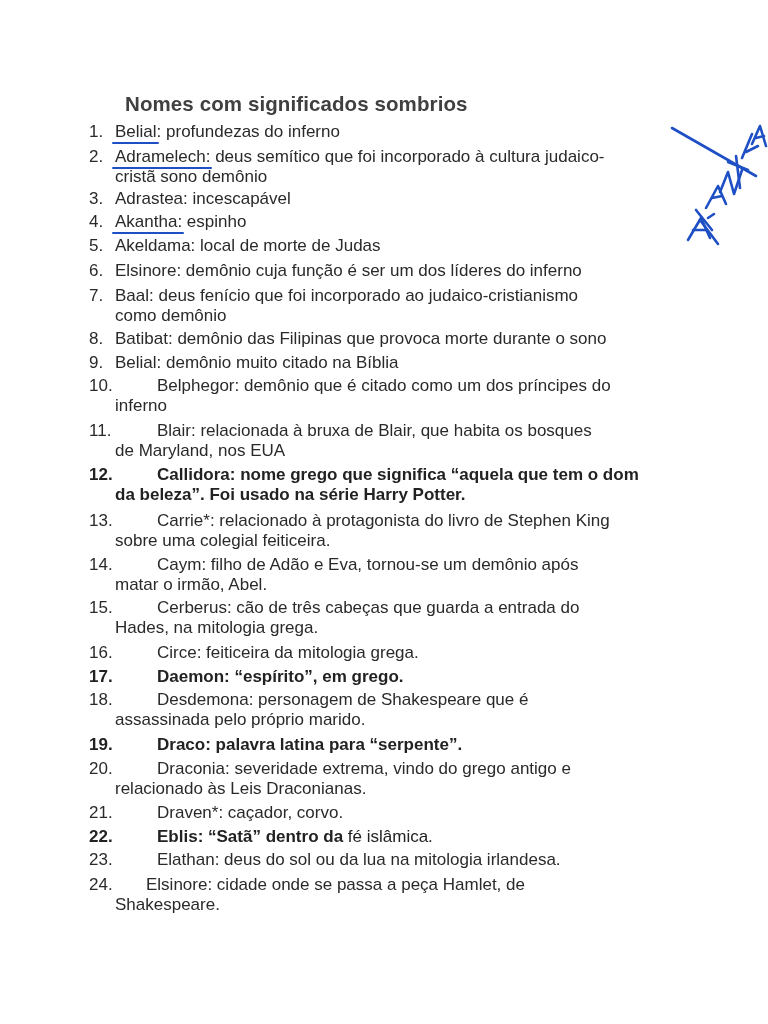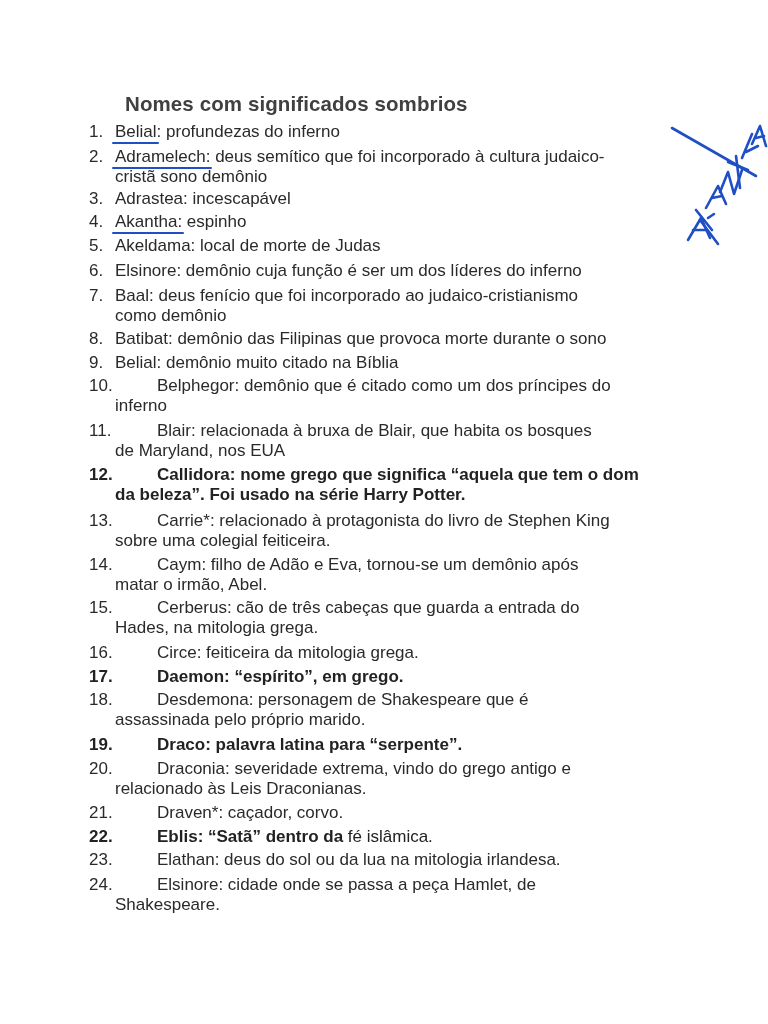--- a/index.html
+++ b/index.html
@@ -117,21 +117,21 @@
       <div class="item bold" style="top: 827px;">
         <span class="num">22.</span>
         <span class="line" style="left: 157px;"><span class="name"><span>Eblis</span></span><span>: “Satã” dentro da</span><span style="font-weight: normal;"> fé islâmica.</span></span>
       </div>
       <div class="item" style="top: 850px;">
         <span class="num">23.</span>
         <span class="line" style="left: 157px;"><span class="name"><span>Elathan</span></span><span>: deus do sol ou da lua na mitologia irlandesa.</span></span>
       </div>
       <div class="item" style="top: 875px;">
         <span class="num">24.</span>
-        <span class="line" style="left: 157px;"><span class="name"><span>Elsinore</span></span><span>: cidade onde se passa a peça Hamlet, de</span></span>
+        <span class="line" style="left: 146px;"><span class="name"><span>Elsinore</span></span><span>: cidade onde se passa a peça Hamlet, de</span></span>
         <span class="line" style="left: 115px; top: 20px;">Shakespeare.</span>
       </div>
     </div>
   <svg class="sig" viewBox="0 0 100 150">
     <g fill="none" stroke="#1f4fc4" stroke-width="2.6" stroke-linecap="round" stroke-linejoin="round">
       <path d="M4 16 L88 64"></path>
       <path d="M20 128 L33 106 L42 126"></path>
       <path d="M25 118 L38 118"></path>
       <path d="M32 108 L50 132"></path>
       <path d="M44 118 L28 98 M40 106 L46 102"></path>

